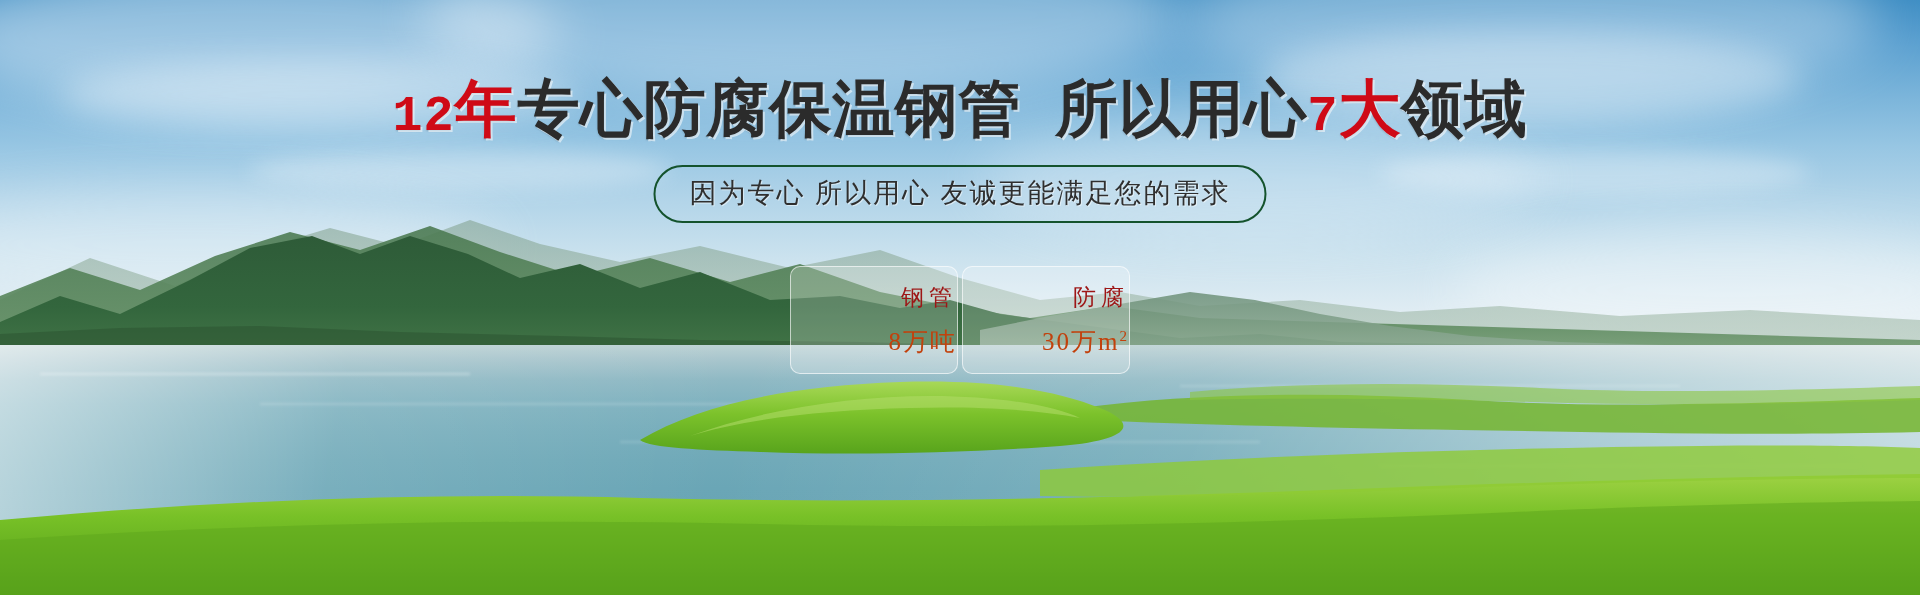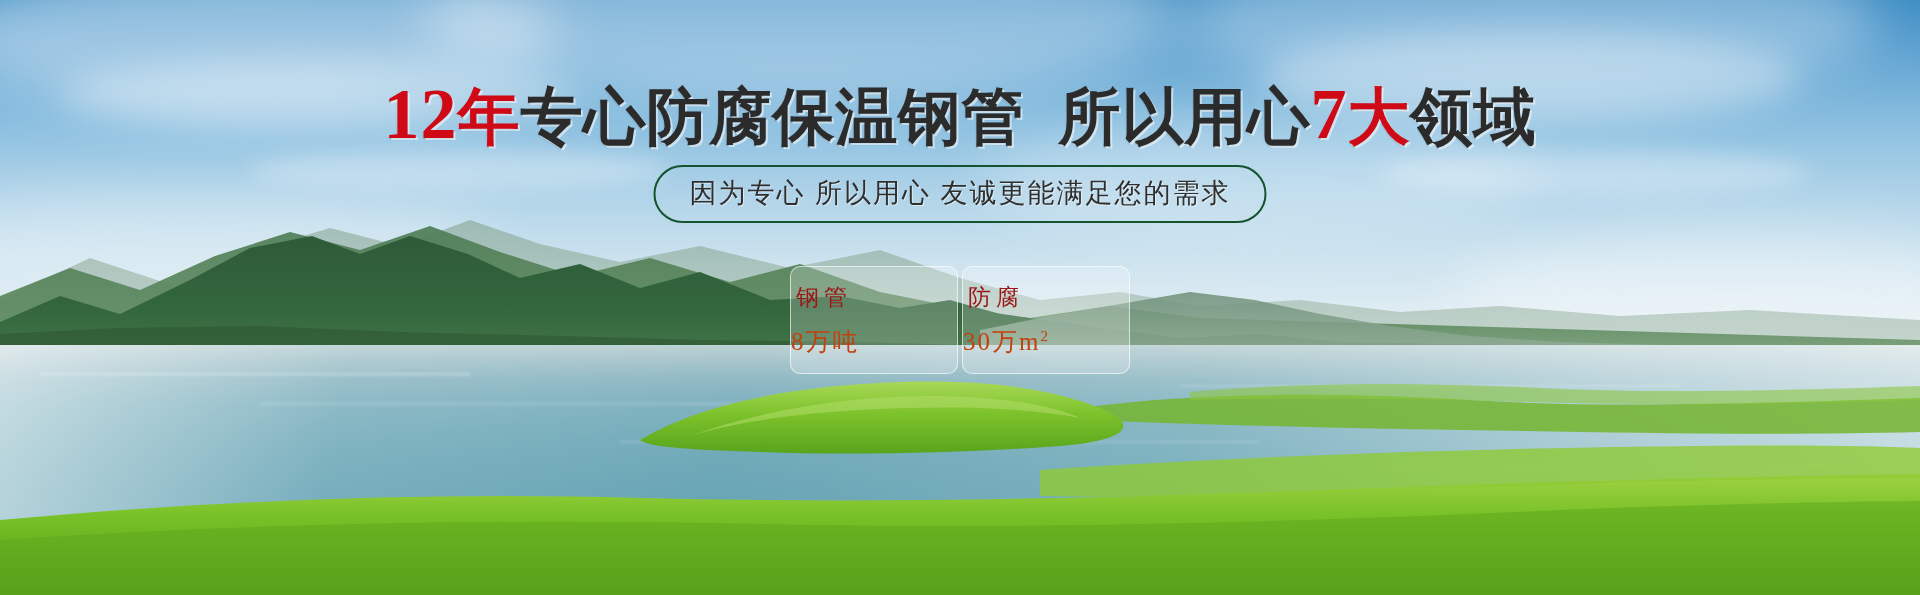--- a/index.html
+++ b/index.html
@@ -89,22 +89,22 @@
     letter-spacing:1px;
     white-space:nowrap;
     line-height:1;
     color:#2b2b2b;
     text-shadow:
       2px 2px 0 rgba(255,255,255,.55),
       0 1px 2px rgba(0,0,0,.18);
   }
   .headline .red { color:#cf0a16; }
   .headline .num {
-    font-size:72px;
-    font-family:Liberation Serif, serif;
+    font-size:50px;
+    font-family:Liberation Mono, monospace;
   }
   .headline .gap { display:inline-block; width:34px; }
 
   .subtitle-pill {
     position:absolute;
     top:165px; left:50%;
     transform:translateX(-50%);
     padding:8px 34px 10px;
     border:2px solid #14532d;
     border-radius:30px;
@@ -124,21 +124,21 @@
     gap:4px;
   }
   .card {
     width:168px;
     height:108px;
     border-radius:10px;
     border:1px solid rgba(255,255,255,.62);
     background:rgba(255,255,255,.22);
     display:flex;
     flex-direction:column;
-    align-items:flex-start;
+    align-items:flex-end;
     justify-content:center;
     gap:12px;
   }
   .card .c-label {
     font-size:23px;
     color:#9d1616;
     letter-spacing:5px;
     text-indent:5px;
     font-family:"Liberation Serif","DejaVu Serif",serif;
   }

